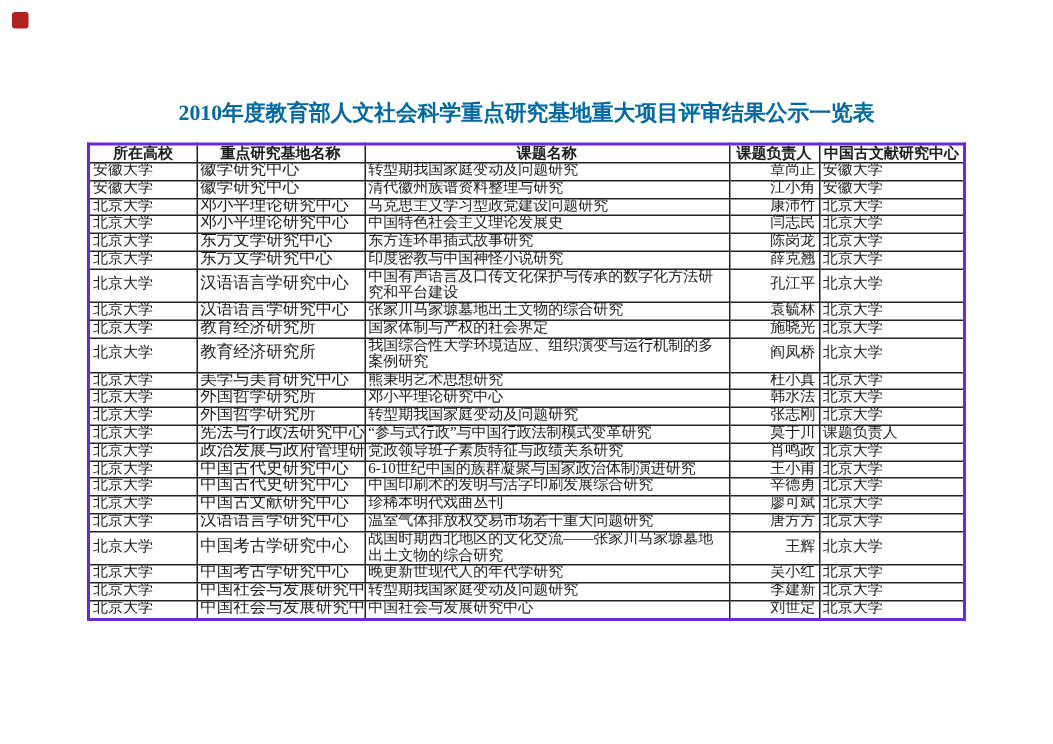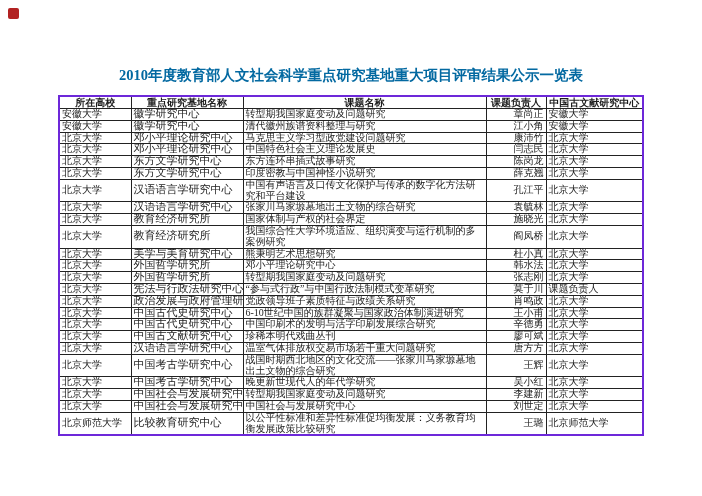--- a/index.html
+++ b/index.html
@@ -215,22 +215,15 @@
           <td class="c3">李建新</td>
           <td class="c4">北京大学</td>
         </tr>
         <tr>
           <td class="c0">北京大学</td>
           <td class="c1">中国社会与发展研究中心</td>
           <td class="c2">中国社会与发展研究中心</td>
           <td class="c3">刘世定</td>
           <td class="c4">北京大学</td>
         </tr>
-        <tr>
-          <td class="c0">北京师范大学</td>
-          <td class="c1">比较教育研究中心</td>
-          <td class="c2">以公平性标准和差异性标准促均衡发展：义务教育均衡发展政策比较研究</td>
-          <td class="c3">王璐</td>
-          <td class="c4">北京师范大学</td>
-        </tr>
       </tbody>
   </table>
 </div>
 
 </body></html>

